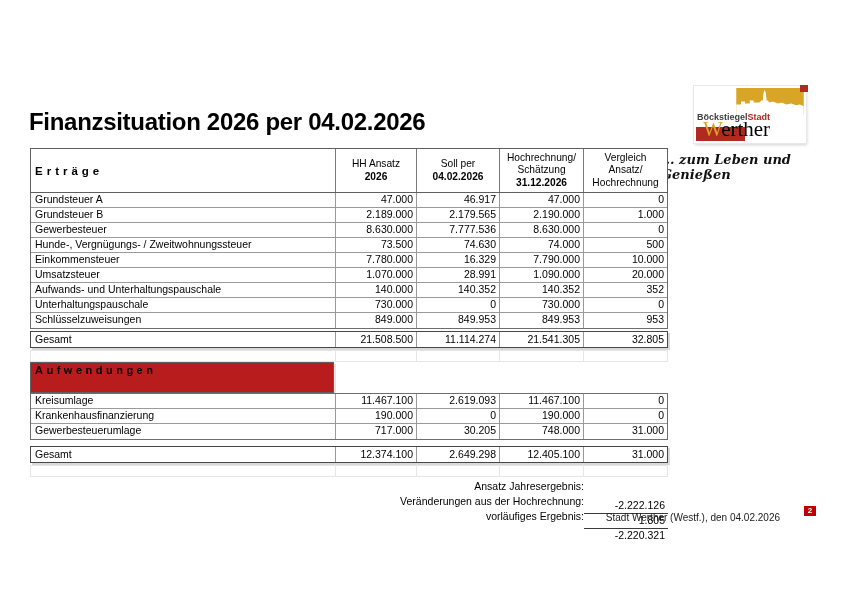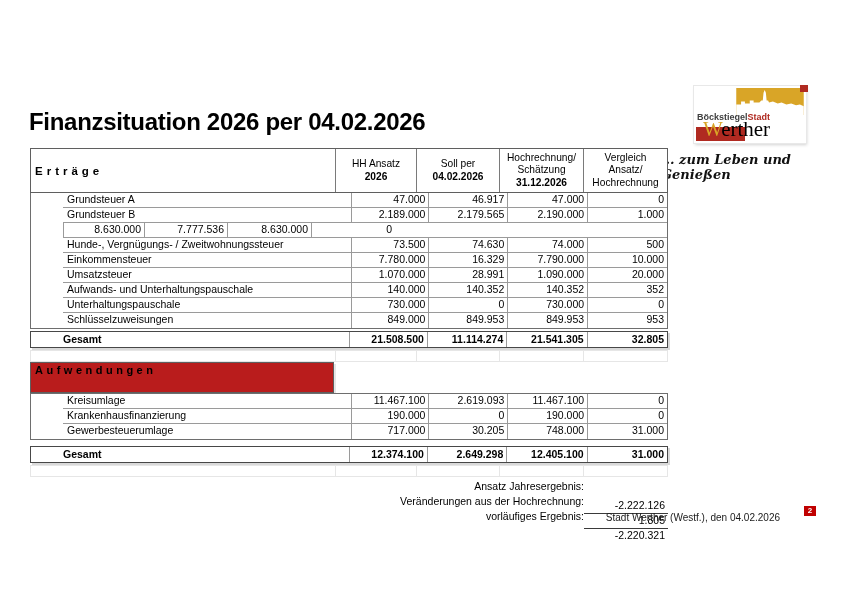--- a/index.html
+++ b/index.html
@@ -12,28 +12,28 @@
   
   .tbl{position:absolute;left:30px;top:148px;width:638px;font-size:10.5px;}
   .hwrap{display:flex;width:638px;height:45px;border:1px solid #5f5f5f;box-sizing:border-box;background:#fff;}
   .hlab{width:304px;box-sizing:border-box;display:flex;align-items:center;padding-left:4px;
         font-weight:bold;font-size:11.5px;letter-spacing:4px;}
   .hcell{box-sizing:border-box;border-left:1px solid #7a7a7a;display:flex;flex-direction:column;
          justify-content:center;text-align:center;font-size:10.2px;line-height:12.5px;}
   .b{font-weight:bold;}
   .rows{width:638px;border:1px solid #6e6e6e;box-sizing:border-box;background:#fff;}
   .rows.under-header{border-top:none;}
-  .trow{display:flex;height:15px;box-sizing:border-box;border-bottom:1px solid #9a9a9a;margin-left:32px;}
+  .trow{display:flex;height:15px;box-sizing:border-box;border-bottom:1px solid #9a9a9a;}
   .rows .trow:last-child{border-bottom:none;}
   .cell{box-sizing:border-box;line-height:13.5px;white-space:nowrap;overflow:hidden;}
   .cell.lab{width:304px;padding-left:4px;}
   .cell.num{text-align:right;padding-right:3px;border-left:1px solid #9a9a9a;}
   .n1{width:81px}.n2{width:83px}.n3{width:84px}.n4{width:84px}
   .gesamt{display:flex;width:638px;height:17px;box-sizing:border-box;border:1px solid #474747;
-          font-weight:bold;box-shadow:2px 2px 0 rgba(0,0,0,0.15);margin-top:2px;background:#fff;padding-left:28px;}
+          font-weight:normal;box-shadow:2px 2px 0 rgba(0,0,0,0.15);margin-top:2px;background:#fff;}
   .gesamt .cell{line-height:15px;}
   .ghost{display:flex;width:638px;height:12px;box-sizing:border-box;border:1px solid #e6e6e6;margin-top:2px;}
   .ghost .cell.num{border-left-color:#e6e6e6;}
   .sechead{width:304px;height:31px;box-sizing:border-box;border:1px solid #5f5f5f;font-weight:bold;
            font-size:11px;letter-spacing:3.5px;line-height:15px;padding-left:4px;
            box-shadow:2px 2px 0 rgba(0,0,0,0.10);background:#b91c1c;}
   .summary{margin-top:2px;margin-left:305px;width:333px;}
   .sumrow{display:flex;height:15px;line-height:14px;}
   .sumlab{flex:1;text-align:right;}
   .sumval{width:84px;text-align:right;padding-right:3px;box-sizing:border-box;margin-top:19px;}
@@ -112,20 +112,21 @@
           <div class="cell num n4">0</div>
         </div>
         <div class="trow">
           <div class="cell lab">Grundsteuer B</div>
           <div class="cell num n1">2.189.000</div>
           <div class="cell num n2">2.179.565</div>
           <div class="cell num n3">2.190.000</div>
           <div class="cell num n4">1.000</div>
         </div>
         <div class="trow">
+          <div class="cell lab">Gewerbesteuer</div>
           <div class="cell num n1">8.630.000</div>
           <div class="cell num n2">7.777.536</div>
           <div class="cell num n3">8.630.000</div>
           <div class="cell num n4">0</div>
         </div>
         <div class="trow">
           <div class="cell lab">Hunde-,  Vergnügungs- / Zweitwohnungssteuer</div>
           <div class="cell num n1">73.500</div>
           <div class="cell num n2">74.630</div>
           <div class="cell num n3">74.000</div>

